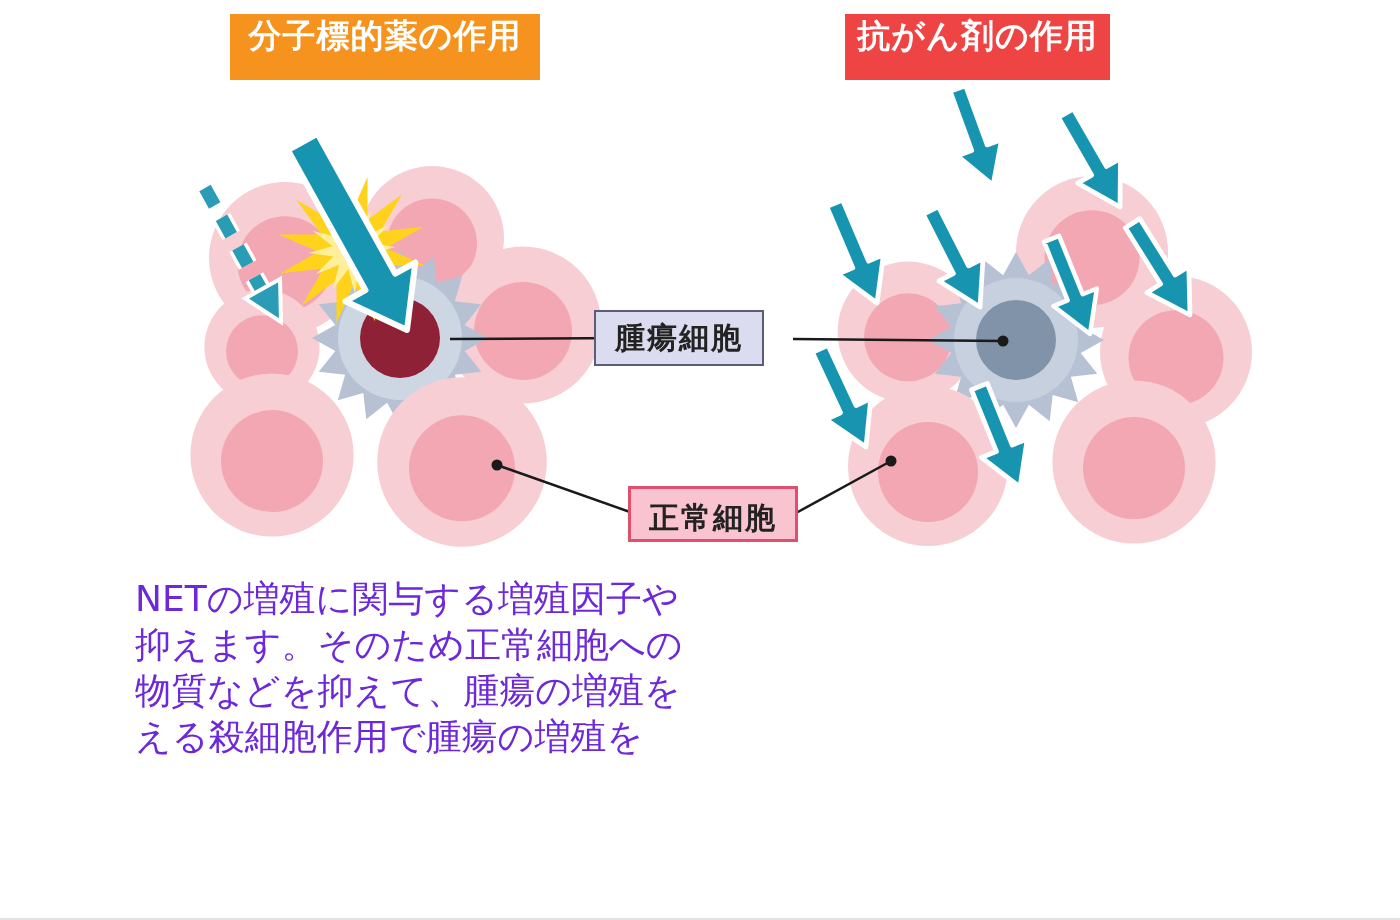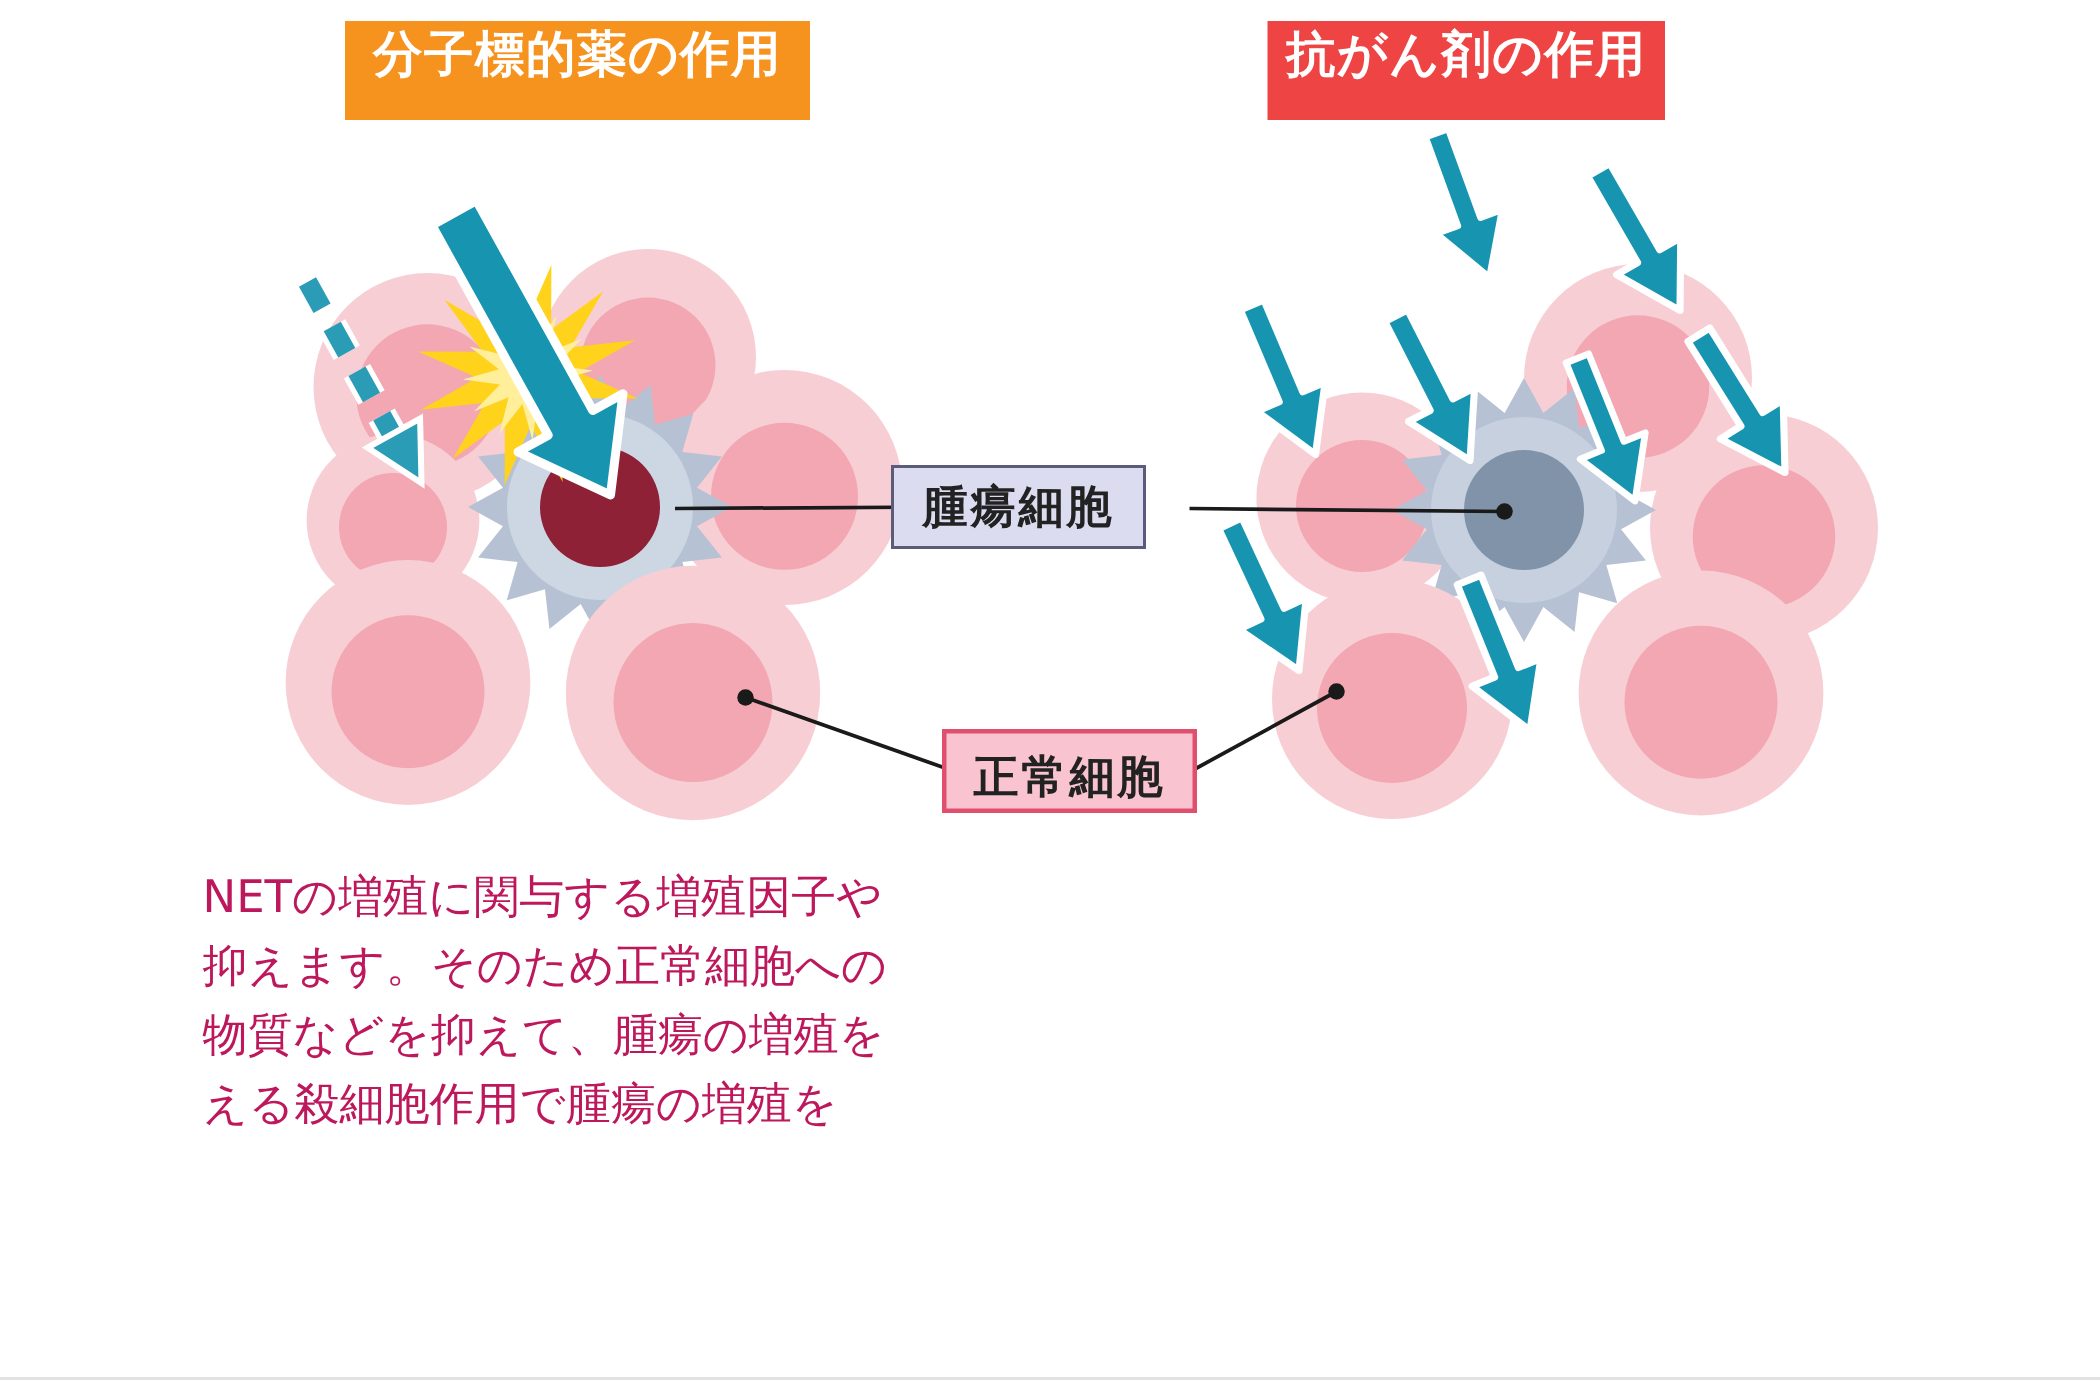--- a/index.html
+++ b/index.html
@@ -20,21 +20,21 @@
   .cell-label {
     position:absolute; width:170px; height:56px; z-index:3;
     display:flex; align-items:center; justify-content:center;
     font-size:30px; font-weight:bold; color:#222222; letter-spacing:2px;
     box-sizing:border-box;
   }
   .tumor-label  { left:594px; top:310px; background:#dcdcf0; border:2px solid #5b5b7a; }
   .normal-label { left:628px; top:486px; background:#f9c3cf; border:3px solid #e0506e;align-items:flex-end; }
   .caption {
     position:absolute; top:576px; z-index:2;
-    font-size:30px; line-height:46px; color:#be185d;
+    font-size:36px; line-height:46px; color:#6d28d9;
   }
   .caption div { white-space:nowrap; }
   .caption-left  { left:135px; }
   .caption-right { left:788px; }
 </style>
 </head>
 <body>
 
 <div class="canvas">
 

